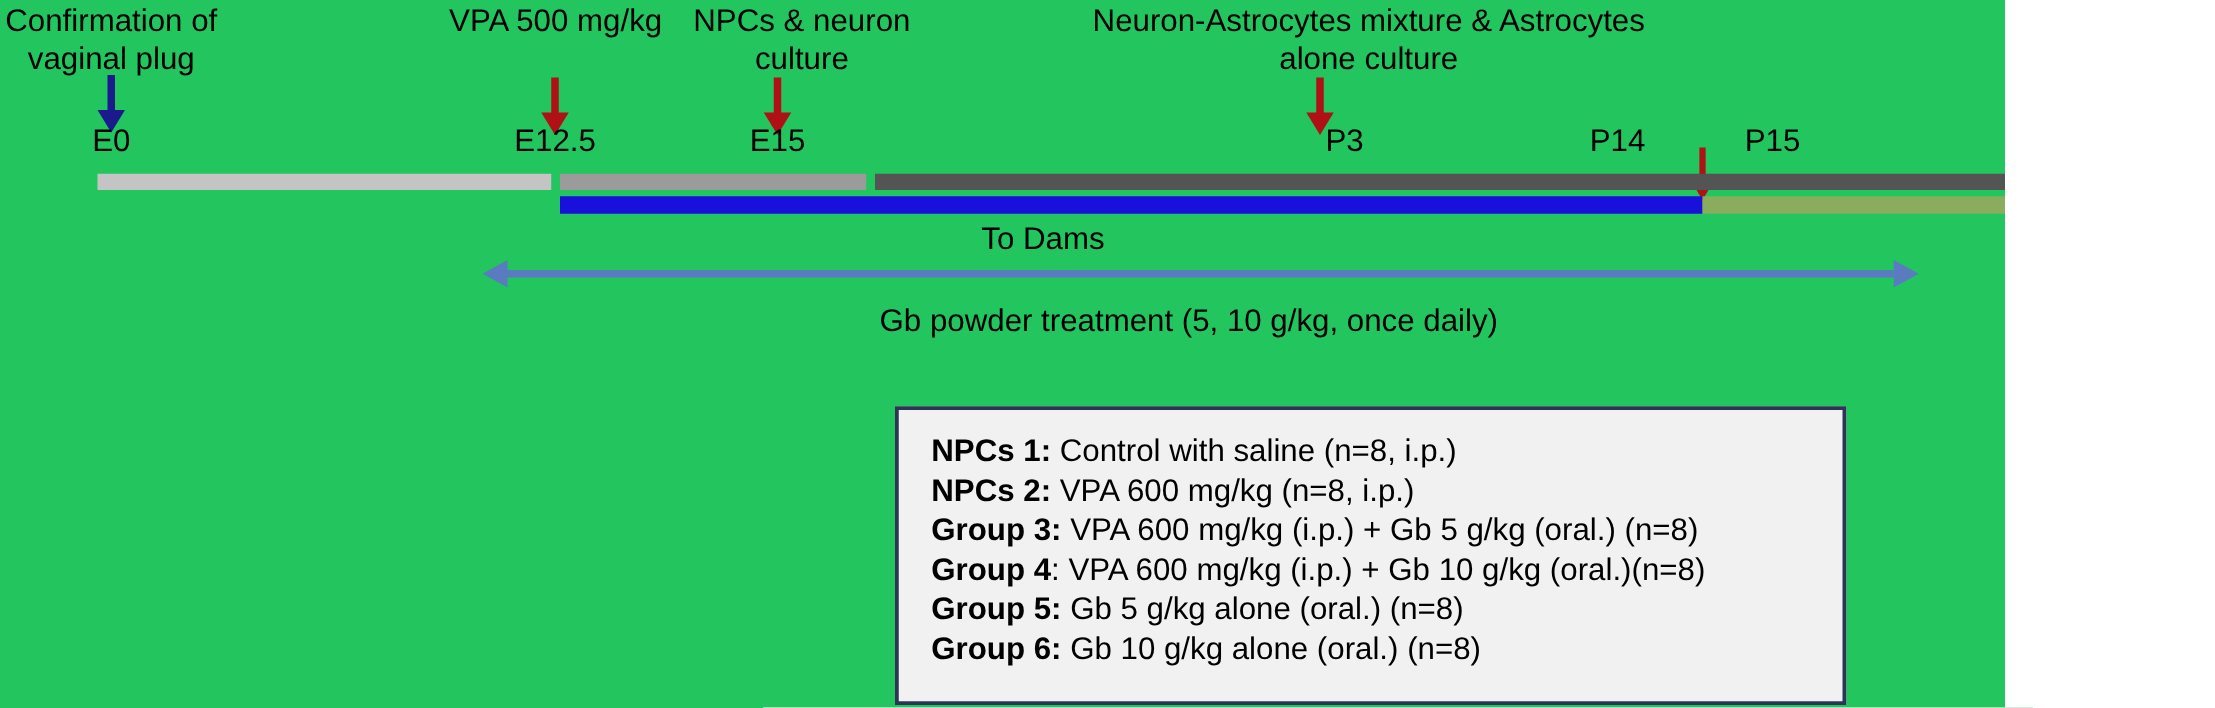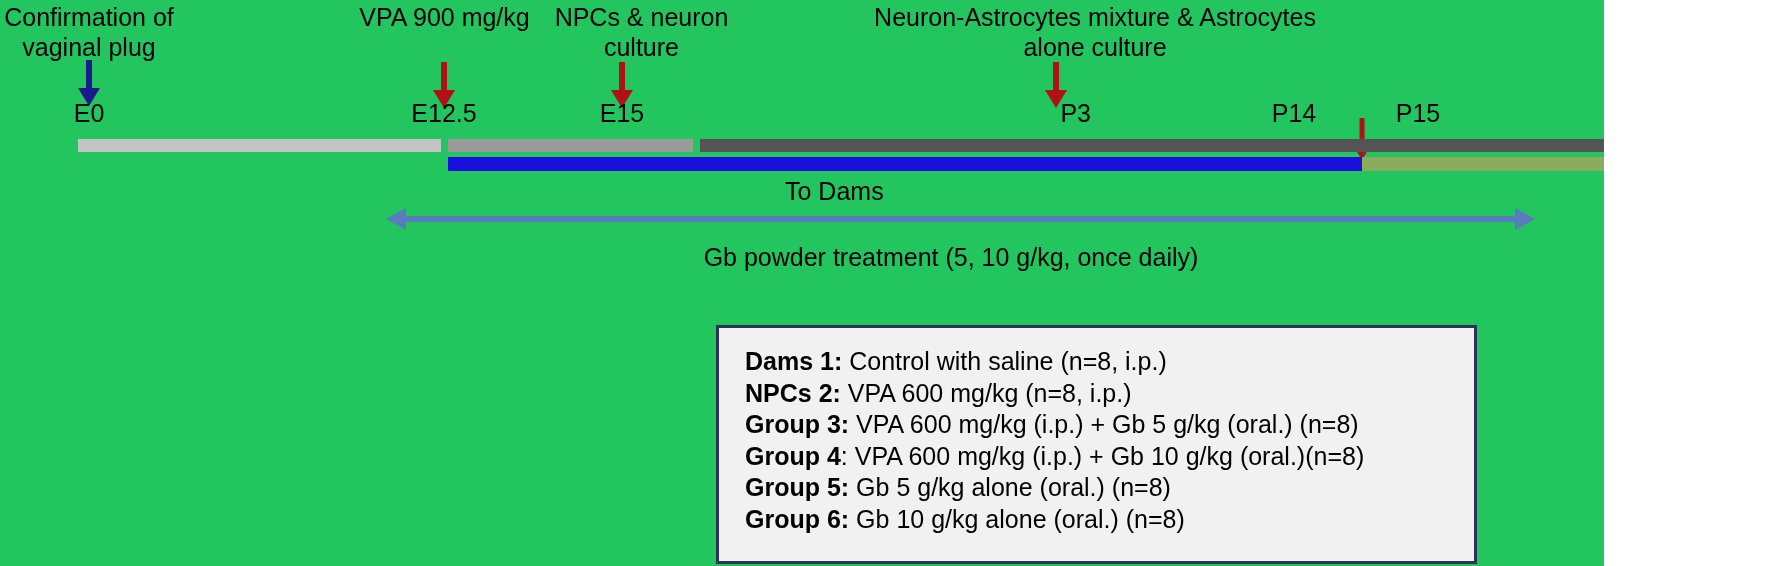--- a/index.html
+++ b/index.html
@@ -124,21 +124,21 @@
 <body>
 
 <div id="canvas">
 
   <div class="event-label" style="left:0px; top:2px; width:178px;">
     <span>Confirmation of</span>
     <span class="l2">vaginal plug</span>
   </div>
 
   <div class="event-label" style="left:297px; top:2px; width:295px;">
-    <span>VPA 900 mg/kg</span>
+    <span>VPA 500 mg/kg</span>
   </div>
 
   <div class="event-label" style="left:855px; top:2px; width:480px;">
     <span>Neuron-Astrocytes mixture &amp; Astrocytes</span>
     <span class="l2">alone culture</span>
   </div>
 
   <div class="event-label" style="left:519px; top:2px; width:245px;">
     <span>NPCs &amp; neuron</span>
     <span class="l2">culture</span>
@@ -197,21 +197,21 @@
 
   <div id="gb-arrow">
     <div id="gb-arrow-line" style="left: 405px; top: 216px; width: 1110px; background: rgb(91, 123, 192);"></div>
     <div class="gb-head" id="gb-head-left" style="left: 386px; top: 208px; border-right-color: rgb(91, 123, 192);"></div>
     <div class="gb-head" id="gb-head-right" style="left: 1515px; top: 208px; border-left-color: rgb(91, 123, 192);"></div>
   </div>
   <div id="gb-caption" style="left:426px; top:243px; width:1050px;">Gb powder treatment (5, 10 g/kg, once daily)</div>
 
   <div id="legend-box" style="left: 716px; top: 325px; width: 761px; height: 239px; border-color: rgb(44, 53, 86); background: rgb(241, 241, 241);">
     <div class="legend-row">
-      <span class="gname">Dams 1:</span><span> Control with saline (n=8, i.p.)</span>
+      <span class="gname">NPCs 1:</span><span> Control with saline (n=8, i.p.)</span>
     </div>
     <div class="legend-row">
       <span class="gname">NPCs 2:</span><span> VPA 600 mg/kg (n=8, i.p.)</span>
     </div>
     <div class="legend-row">
       <span class="gname">Group 3:</span><span> VPA 600 mg/kg (i.p.) + Gb 5 g/kg (oral.) (n=8)</span>
     </div>
     <div class="legend-row">
       <span class="gname">Group 4</span><span>: VPA 600 mg/kg (i.p.) + Gb 10 g/kg (oral.)(n=8)</span>
     </div>

